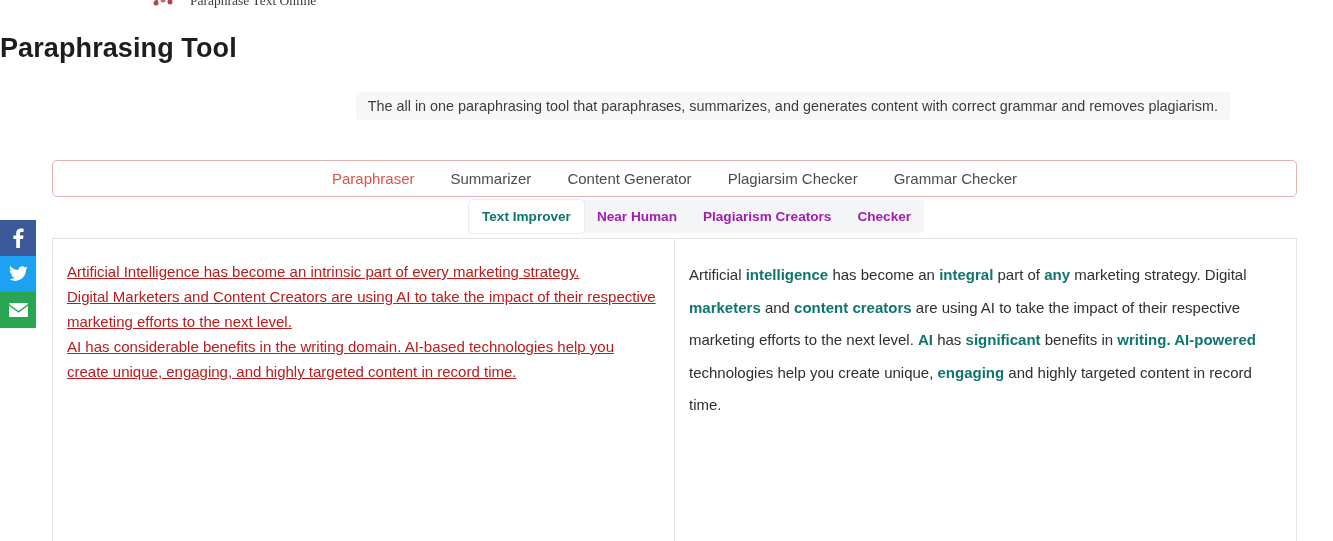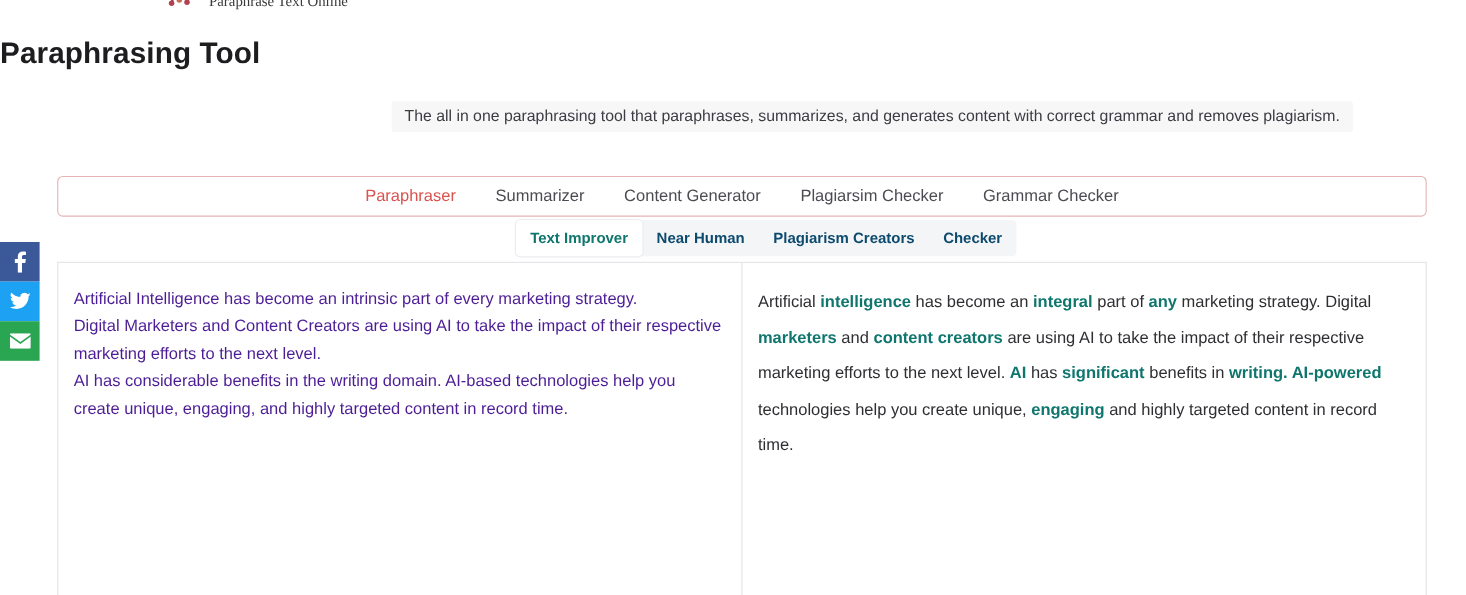--- a/index.html
+++ b/index.html
@@ -110,21 +110,21 @@
     height: 33px;
     background: #f4f5f7;
     border-radius: 4px;
     display: flex;
     align-items: stretch;
     padding: 0;
   }
   .mode {
     font-size: 13.6px;
     font-weight: bold;
-    color: #0c4a6e;
+    color: #a21caf;
     display: flex; align-items: center;
     padding: 0 13px;
     cursor: pointer;
     white-space: nowrap;
     border: none;
     background: transparent;
     font-family: "Liberation Sans", sans-serif;
   }
   .mode.active {
     background: #ffffff;
@@ -148,22 +148,23 @@
     border-right: 1px solid #e3e3e8;
     padding: 20px 18px 0 14px;
   }
   .pane-right {
     flex: 1;
     padding: 20px 14px 0 14px;
   }
   .src-text {
     font-size: 15px;
     line-height: 25px;
-    color: #4c1d95;
+    color: #b91c1c;
     white-space: pre-line;
+    text-decoration: underline;
   }
   .out-text {
     font-size: 15px;
     line-height: 32.5px;
     color: #2f2f33;
   }
   .hl {
     color: #0f766e;
     font-weight: bold;
   }

